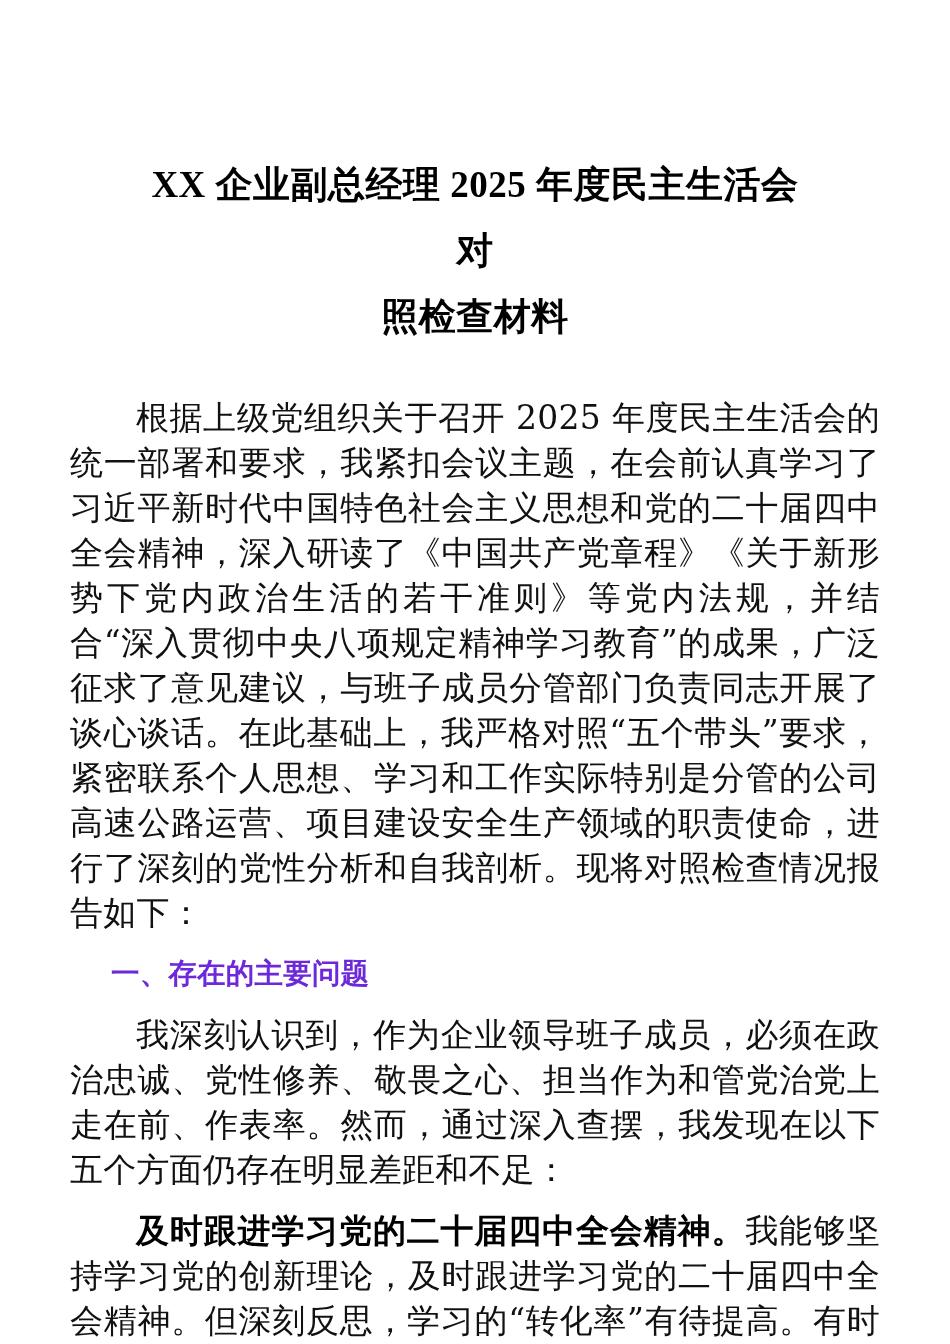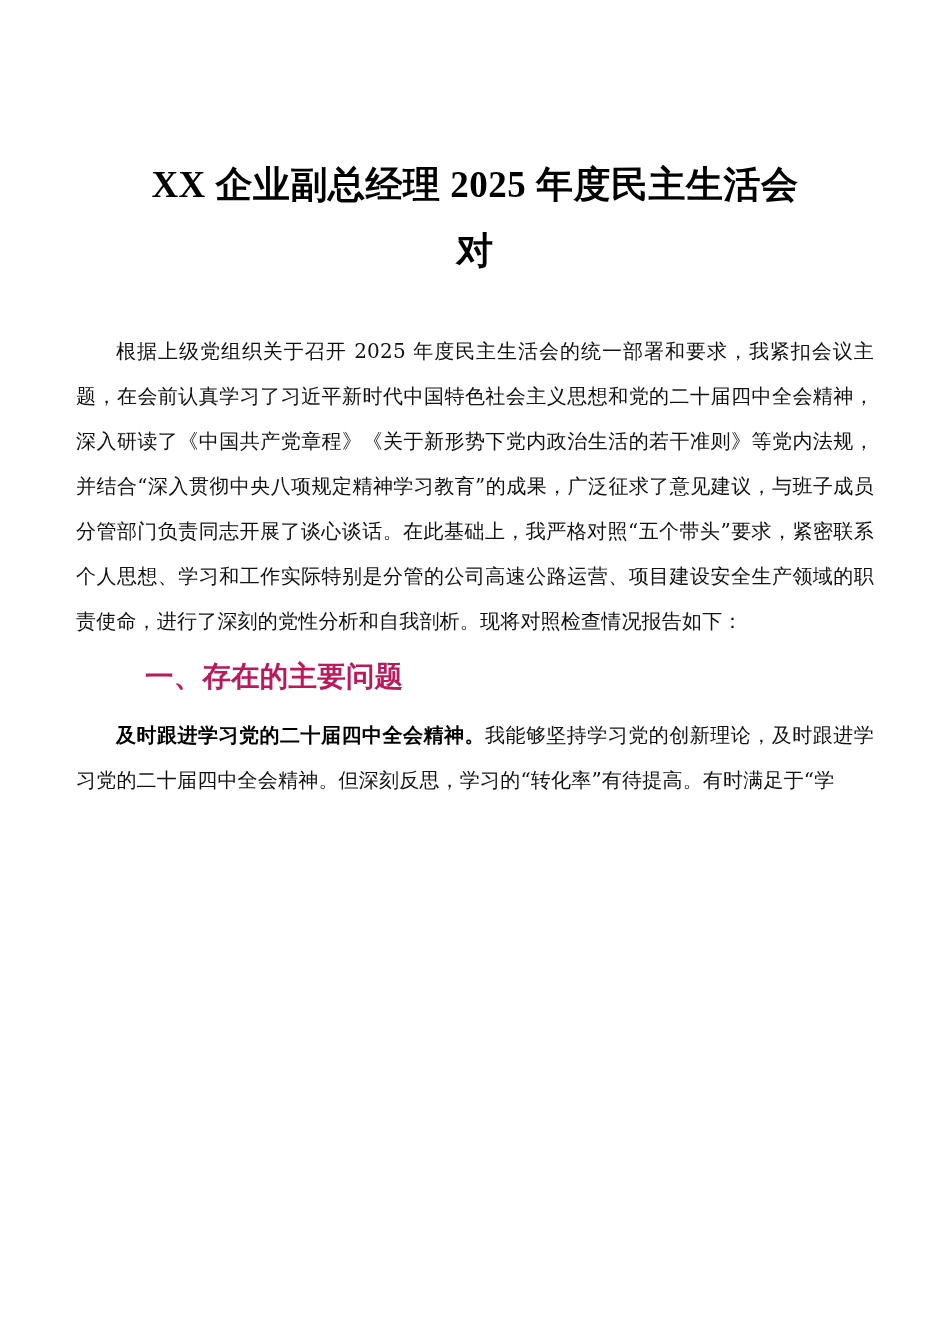--- a/index.html
+++ b/index.html
@@ -15,21 +15,21 @@
     color: #000000;
     -webkit-font-smoothing: antialiased;
   }
 
   .page {
     position: relative;
     width: 950px;
     height: 1344px;
     background: #ffffff;
     box-sizing: border-box;
-    padding: 0 76px;
+    padding: 0 54px;
   }
 
   
   .doc-title {
     margin: 0;
     padding-top: 152px;
     text-align: center;
     font-family: "Liberation Serif", "DejaVu Serif", serif;
     font-weight: bold;
     font-size: 37px;
@@ -41,45 +41,45 @@
     margin-right: auto;
   }
 
   
   .body-block {
     margin: 0;
     padding: 0;
   }
 
   .para {
-    margin: 0;
+    margin: 16px;
     font-family: "DejaVu Serif", "Liberation Serif", serif;
-    font-size: 20px;
+    font-size: 33px;
     line-height: 45px;
     text-align: justify;
     text-justify: inter-ideograph;
     text-indent: 2em;
     color: #111111;
     letter-spacing: 0.2px;
   }
 
   
   .para.first {
     margin-top: 45px;
   }
 
   
   .heading-1 {
-    margin: 12px;
-    font-family: Liberation Mono, monospace;
+    margin: 0;
+    font-family: Liberation Serif, serif;
     font-weight: bold;
     font-size: 28.5px;
     line-height: 45px;
     text-indent: 2em;
-    color: #be185d;
+    color: #6d28d9;
     letter-spacing: 0.2px;
   }
 
   
   .heading-2 {
     margin: 0;
     font-family: "DejaVu Serif", "Liberation Serif", serif;
     font-size: 28.5px;
     line-height: 45px;
     text-indent: 2em;
@@ -99,27 +99,29 @@
   }
 </style>
 </head>
 <body>
 
 <div class="page">
 
   <h1 class="doc-title">
     <span>XX 企业副总经理 2025 年度民主生活会对</span>
     <br>
+    <span>照检查材料</span>
   </h1>
 
   <div class="body-block">
 
     <p class="para first">根据上级党组织关于召开 2025 年度民主生活会的统一部署和要求，我紧扣会议主题，在会前认真学习了习近平新时代中国特色社会主义思想和党的二十届四中全会精神，深入研读了《中国共产党章程》《关于新形势下党内政治生活的若干准则》等党内法规，并结合“深入贯彻中央八项规定精神学习教育”的成果，广泛征求了意见建议，与班子成员分管部门负责同志开展了谈心谈话。在此基础上，我严格对照“五个带头”要求，紧密联系个人思想、学习和工作实际特别是分管的公司高速公路运营、项目建设安全生产领域的职责使命，进行了深刻的党性分析和自我剖析。现将对照检查情况报告如下：</p>
 
     <p class="heading-1">一、存在的主要问题</p>
 
+    <p class="para">我深刻认识到，作为企业领导班子成员，必须在政治忠诚、党性修养、敬畏之心、担当作为和管党治党上走在前、作表率。然而，通过深入查摆，我发现在以下五个方面仍存在明显差距和不足：</p>
 
 
     <p class="para truncated"><span class="lead-bold">及时跟进学习党的二十届四中全会精神。</span><span>我能够坚持学习党的创新理论，及时跟进学习党的二十届四中全会精神。但深刻反思，学习的“转化率”有待提高。有时满足于“学</span></p>
 
   </div>
 
 </div>
 
 </body></html>

